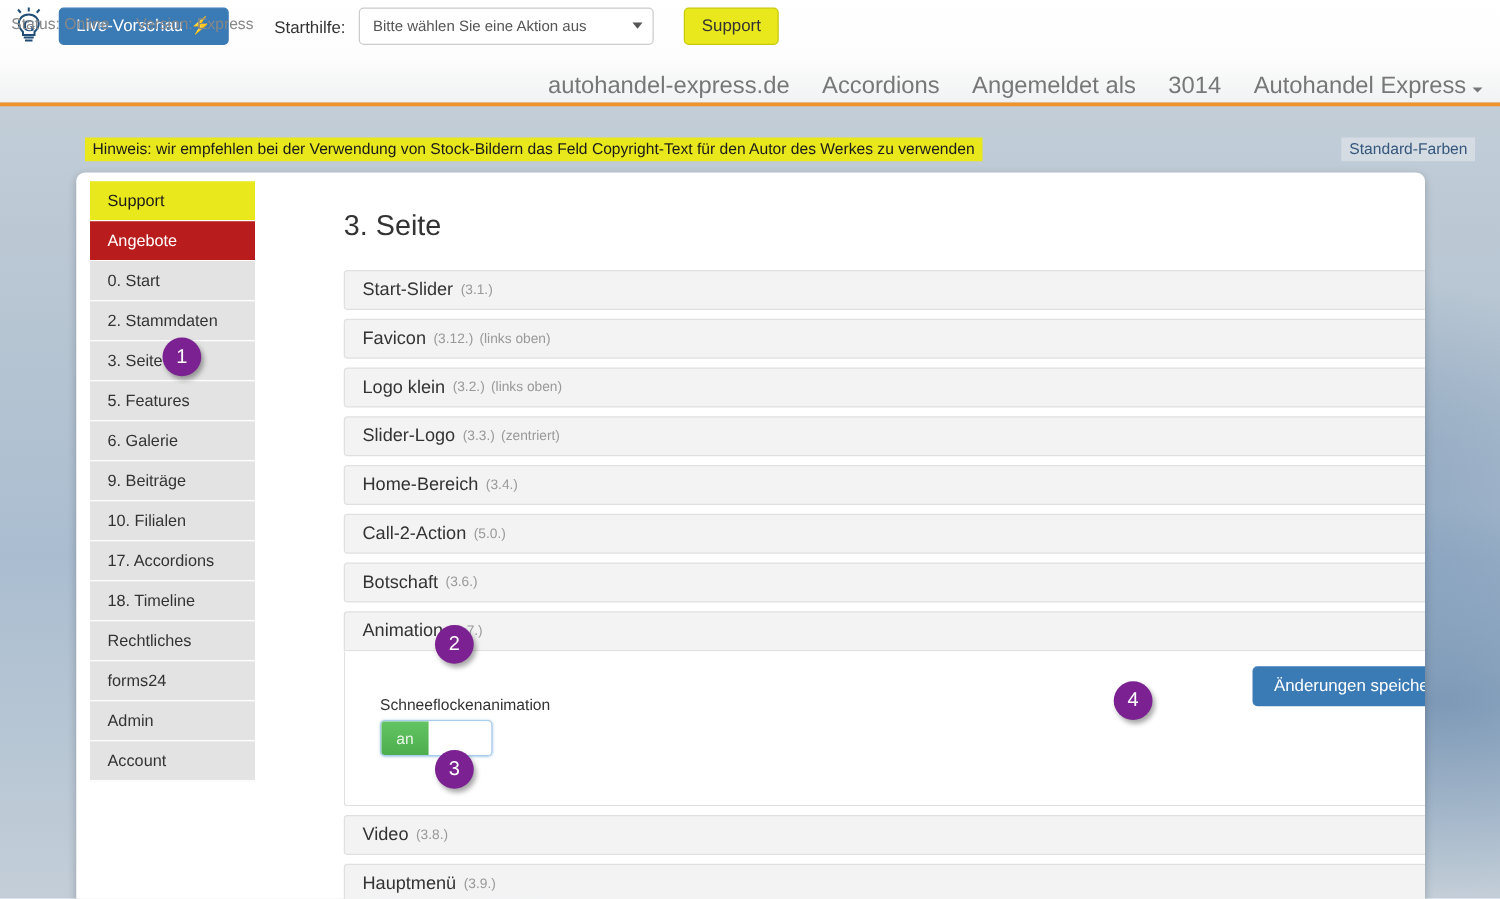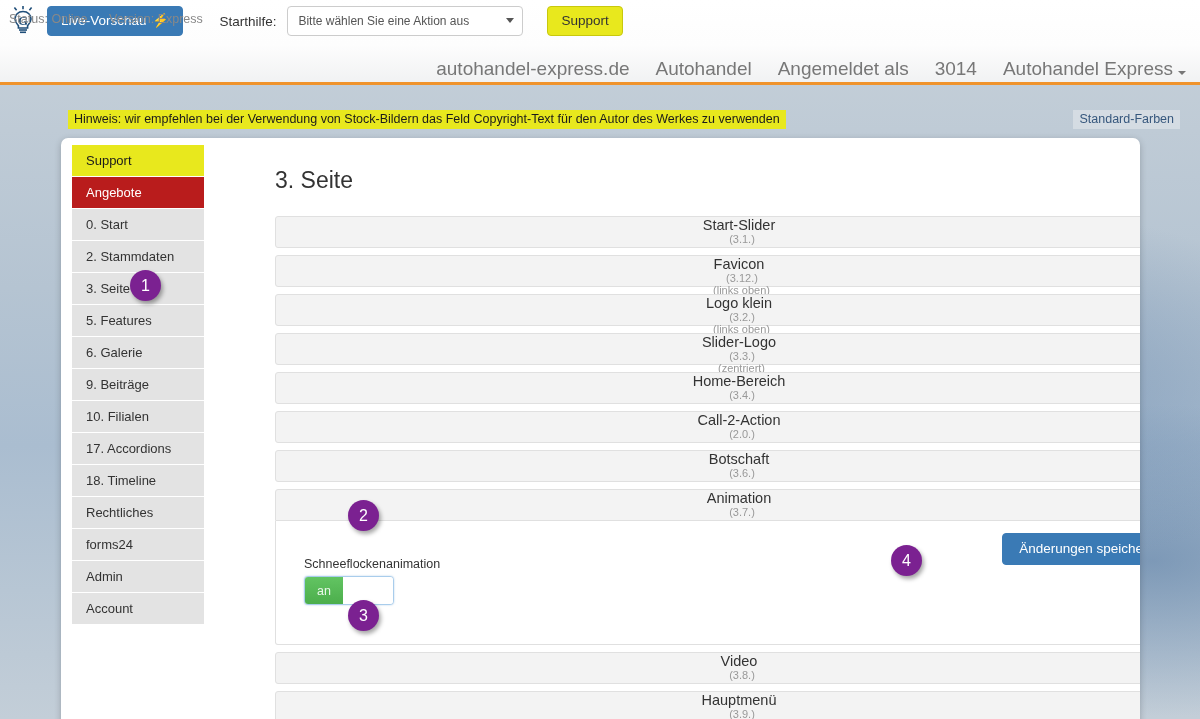--- a/index.html
+++ b/index.html
@@ -116,21 +116,20 @@
   #page-title {
     font-size: 23px; color: #333; font-weight: normal;
     margin: 29px 0 0 60px;
   }
   #acc-list { margin: 22px 0 0 60px; width: 914px; }
   .acc-row {
     height: 32px; display: flex; align-items: center;
     background: #f3f3f3; border: 1px solid #e0e0e0; border-radius: 3px;
     padding-left: 14px; margin-bottom: 7px; cursor: pointer;
     position: relative;
-    flex-direction: column;
   }
   .acc-row .ttl { font-size: 14.5px; color: #333; }
   .acc-row .sub { font-size: 11px; color: #999; margin-left: 6px; }
   .acc-row .sub2 { font-size: 11px; color: #999; margin-left: 5px; }
   .acc-row.open { margin-bottom: 0; border-radius: 3px 3px 0 0; }
 
   .acc-body {
     border: 1px solid #e0e0e0; border-top: none; border-radius: 0 0 3px 3px;
     background: #fff; margin-bottom: 7px; height: 124px; position: relative;
   }
@@ -207,21 +206,21 @@
       <button class="btn-support">Support</button>
     </div>
 
     <div id="statusline">
       <span>Status: Online</span>
       <span>Version: Express</span>
     </div>
 
     <div id="navline">
       <a>autohandel-express.de</a>
-      <a>Autohandel</a>
+      <a>Accordions</a>
       <a>Angemeldet als</a>
       <a>3014</a>
       <a><span>Autohandel Express</span><span class="caret-dn"></span></a>
     </div>
   </div>
 
   <div id="hint">Hinweis: wir empfehlen bei der Verwendung von Stock-Bildern das Feld Copyright-Text für den Autor des Werkes zu verwenden</div>
   <div id="std-farben">Standard-Farben</div>
 
   <div id="panel">
@@ -304,21 +303,21 @@
         </div>
 
         <div class="acc-row">
           <span class="ttl">Home-Bereich</span>
           <span class="sub">(3.4.)</span>
           <span class="sub2"></span>
         </div>
 
         <div class="acc-row">
           <span class="ttl">Call-2-Action</span>
-          <span class="sub">(2.0.)</span>
+          <span class="sub">(5.0.)</span>
           <span class="sub2"></span>
         </div>
 
         <div class="acc-row">
           <span class="ttl">Botschaft</span>
           <span class="sub">(3.6.)</span>
           <span class="sub2"></span>
         </div>
 
         <div class="acc-row open">

